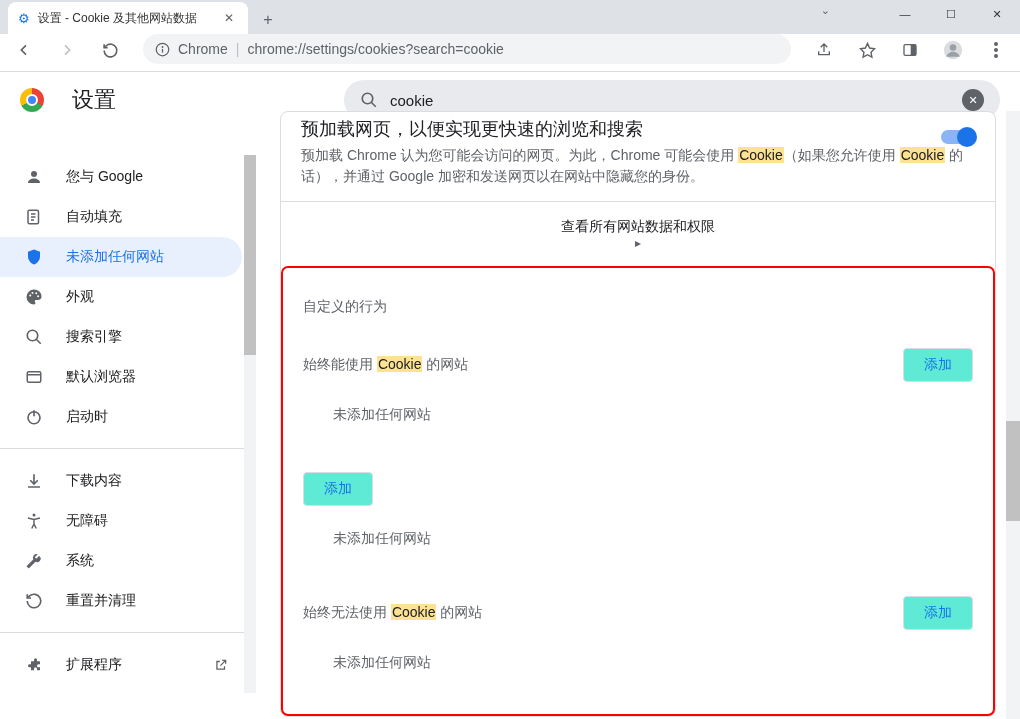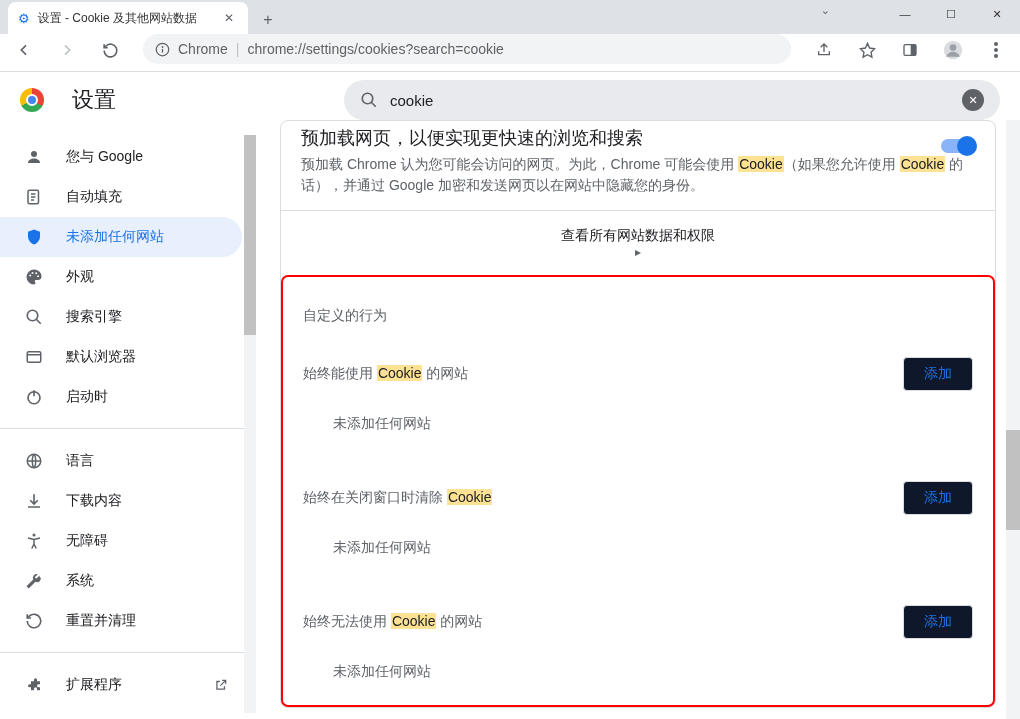--- a/index.html
+++ b/index.html
@@ -52,24 +52,24 @@
 .content-thumb { position: absolute; right: 0; width: 14px; background: #c1c1c1; }
 .card { background: #fff; border: 1px solid #dadce0; border-radius: 8px; margin-bottom: 0; }
 .preload { padding: 4px 20px 14px; font-size: 14px; color: #5f6368; line-height: 1.5; position: relative; }
 .preload-title { color: #202124; font-size: 18px; margin-bottom: 2px; }
 .hl { background: #fde293; color: #202124; padding: 0 1px; }
 .toggle { position: absolute; right: 20px; top: 18px; width: 34px; height: 14px; background: #8ab4f8; border-radius: 7px; }
 .toggle::after { content: ''; position: absolute; right: -2px; top: -3px; width: 20px; height: 20px; background: #1a73e8; border-radius: 50%; }
 .row-link { padding: 16px 20px; font-size: 14px; color: #202124; display: flex; align-items: center; justify-content: space-between; border-top: 1px solid #dadce0; flex-direction: column; }
 .chev { color: #5f6368; font-size: 12px; }
 
-.redbox { border: 2px solid #ff0000; margin-top: 0; border-radius: 7px; padding: 20px 0 12px; }
+.redbox { border: 2px solid #ff0000; margin-top: 0; border-radius: 7px; padding: 20px 0 30px; }
 .section-title { padding: 10px 20px 20px; font-size: 14px; color: #5f6368; }
 .site-row { padding: 12px 20px; display: flex; align-items: center; justify-content: space-between; font-size: 14px; color: #5f6368; }
-.add-btn { border: 1px solid #dadce0; background: #0f172a; color: #1a73e8; padding: 7px 20px; border-radius: 4px; font-size: 14px; cursor: pointer; }
+.add-btn { border: 1px solid #dadce0; background: #5eead4; color: #1a73e8; padding: 7px 20px; border-radius: 4px; font-size: 14px; cursor: pointer; }
 .empty { color: #5f6368; }
 
 svg { display: block; }
 </style>
 </head>
 <body>
 
 <div class="titlebar">
   <div class="tab">
     <span class="tab-gear">⚙</span>
@@ -224,29 +224,20 @@
             <path d="M12 3v8"></path>
           </svg>
         </span>
       <span>启动时</span>
     </div>
     <div class="side-sep-wrap">
         <div class="side-sep"></div>
       </div>
     <div class="side-item">
       <span class="si-icon">
-          <svg width="18" height="18" viewBox="0 0 24 24" fill="none" stroke="#5f6368" stroke-width="2">
-            <circle cx="12" cy="12" r="9"></circle>
-            <path d="M3 12h18M12 3c3 3 3 15 0 18M12 3c-3 3-3 15 0 18"></path>
-          </svg>
-        </span>
-      <span>语言</span>
-    </div>
-    <div class="side-item">
-      <span class="si-icon">
           <svg width="18" height="18" viewBox="0 0 24 24" fill="none" stroke="#5f6368" stroke-width="2.2">
             <path d="M12 3v12M7 11l5 5 5-5M4 20h16"></path>
           </svg>
         </span>
       <span>下载内容</span>
     </div>
     <div class="side-item">
       <span class="si-icon">
           <svg width="18" height="18" viewBox="0 0 24 24" fill="#5f6368">
             <circle cx="12" cy="4" r="2"></circle>
@@ -311,21 +302,20 @@
         <div class="site-row">
           <span><span>始终能使用 </span><span class="hl">Cookie</span><span> 的网站</span></span>
           <button class="add-btn">添加</button>
         </div>
         <div class="site-row">
             <span style="padding-left:30px" class="empty">未添加任何网站</span>
           </div>
 
         <div style="height:24px"></div>
         <div class="site-row">
-          <span><span>始终在关闭窗口时清除 </span><span class="hl">Cookie</span><span></span></span>
           <button class="add-btn">添加</button>
         </div>
         <div class="site-row">
             <span style="padding-left:30px" class="empty">未添加任何网站</span>
           </div>
 
         <div style="height:24px"></div>
         <div class="site-row">
           <span><span>始终无法使用 </span><span class="hl">Cookie</span><span> 的网站</span></span>
           <button class="add-btn">添加</button>

